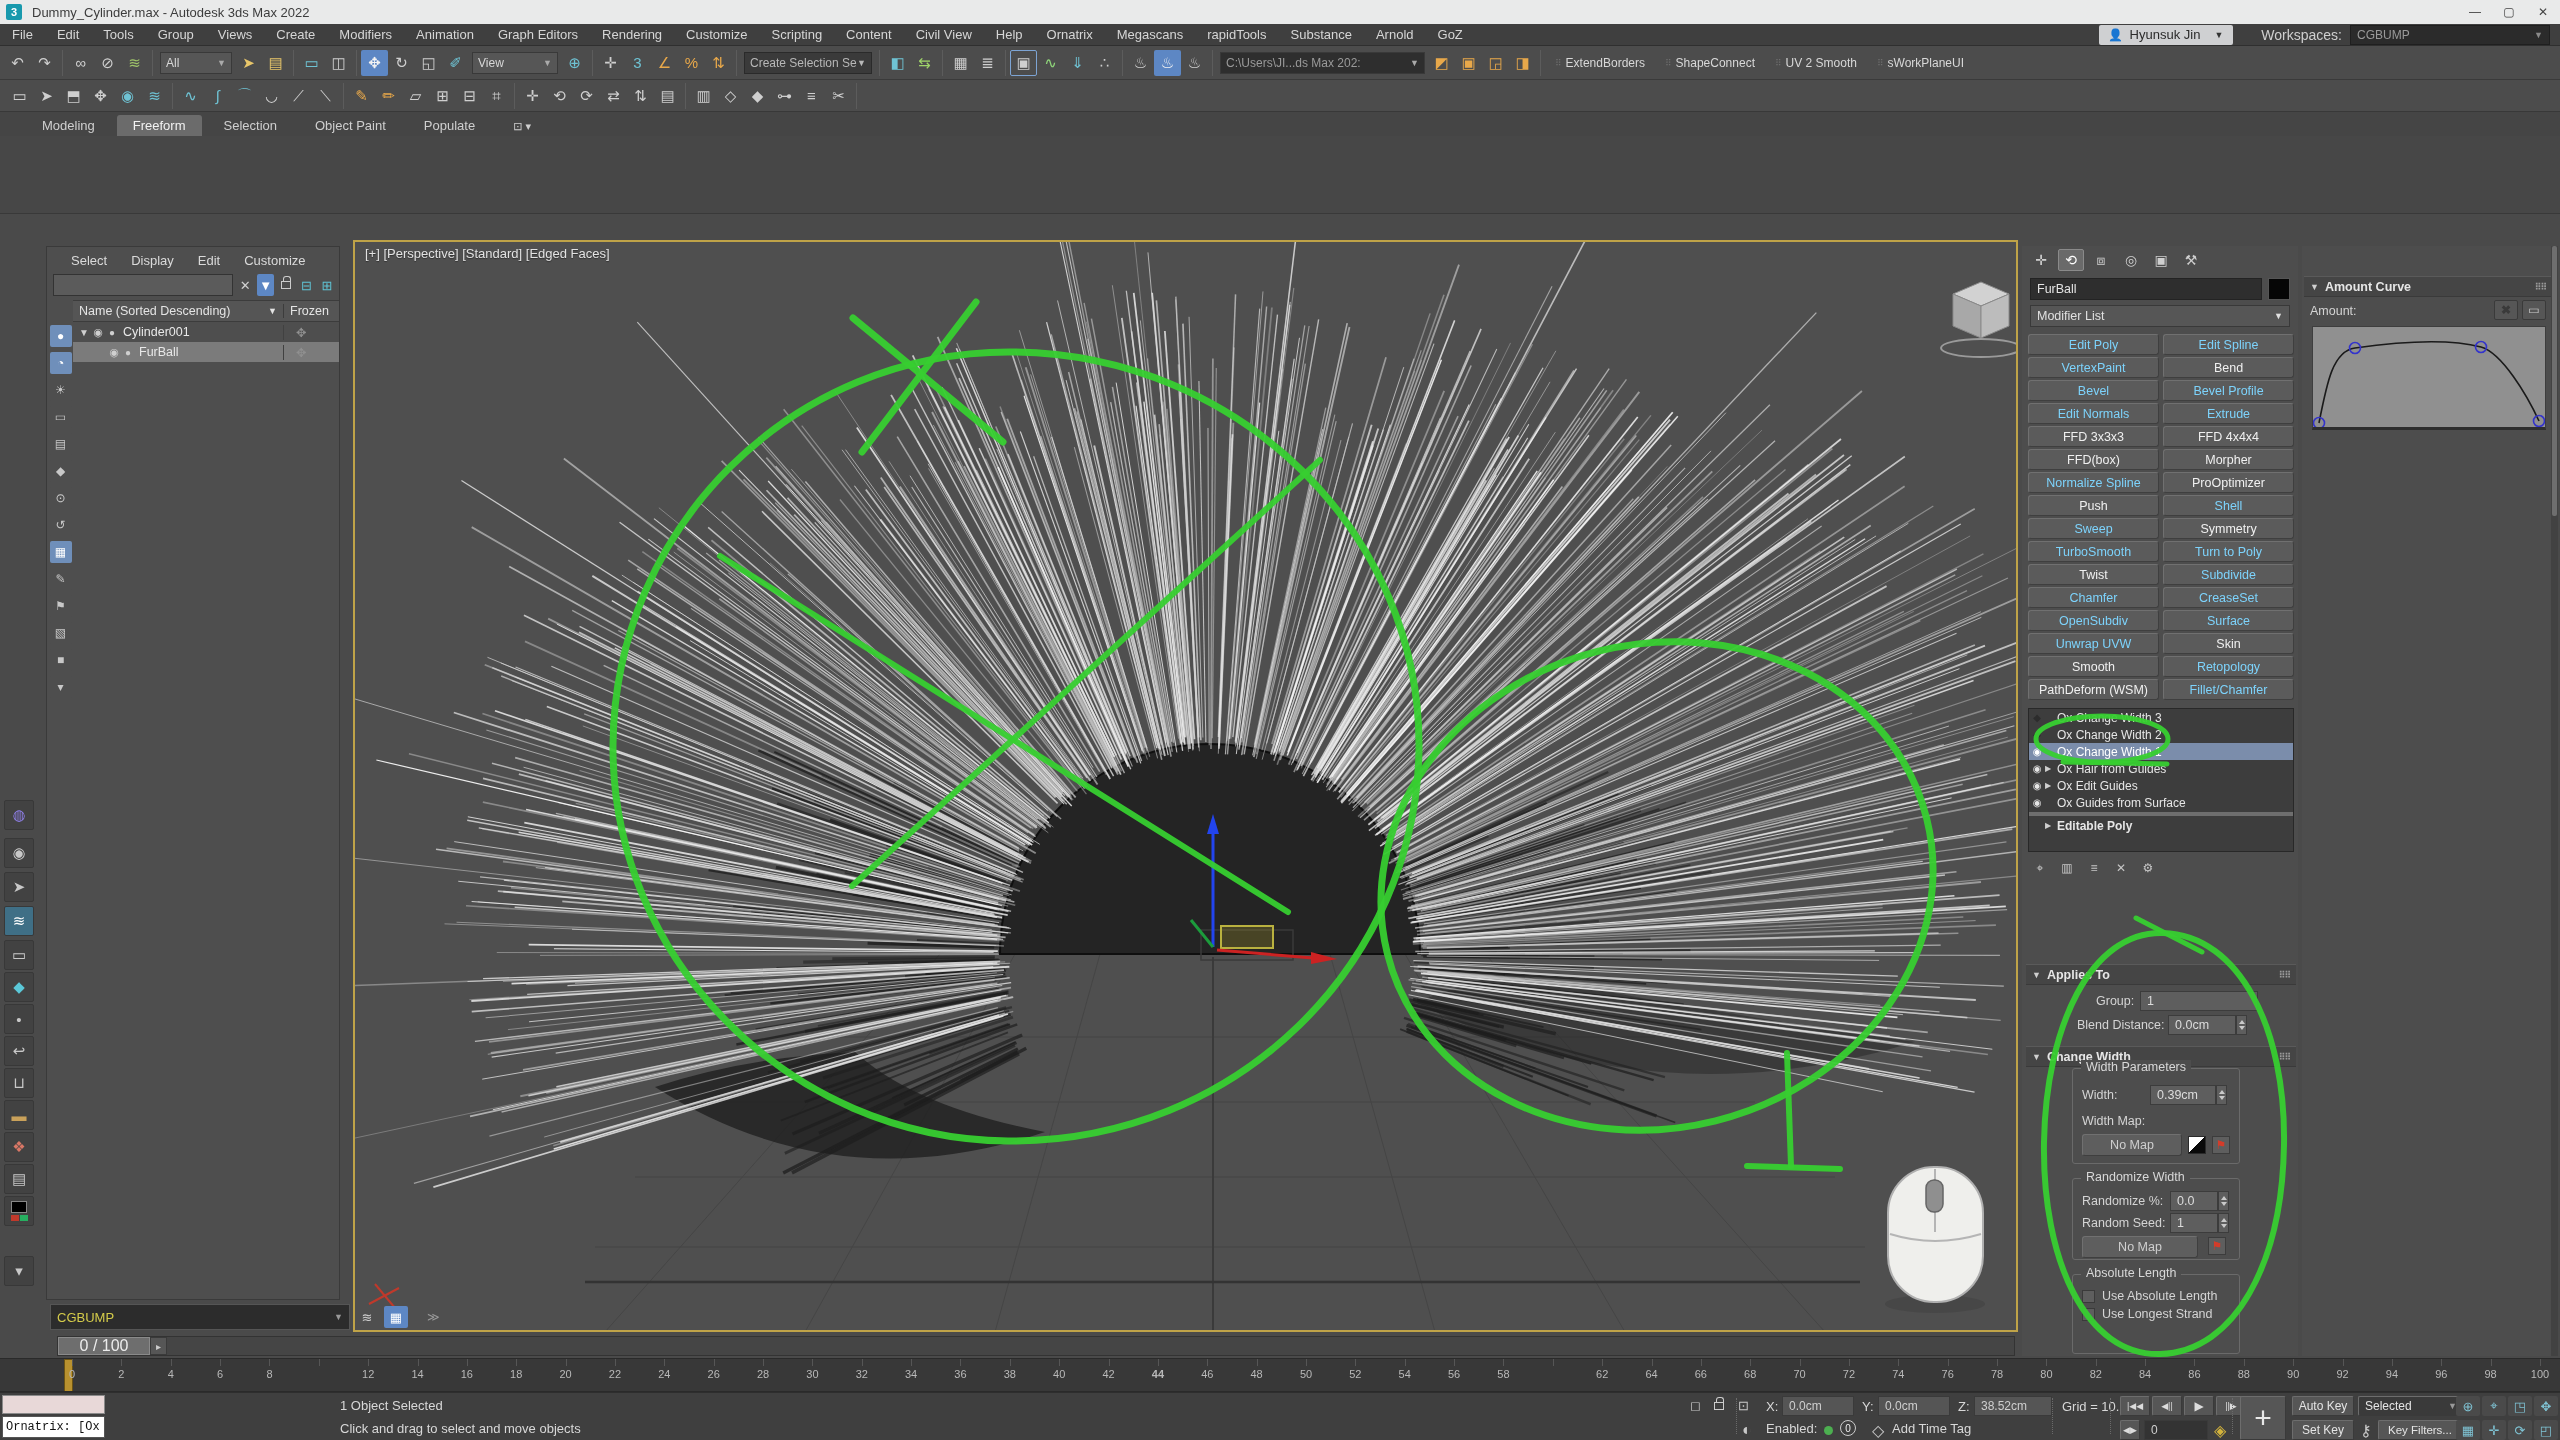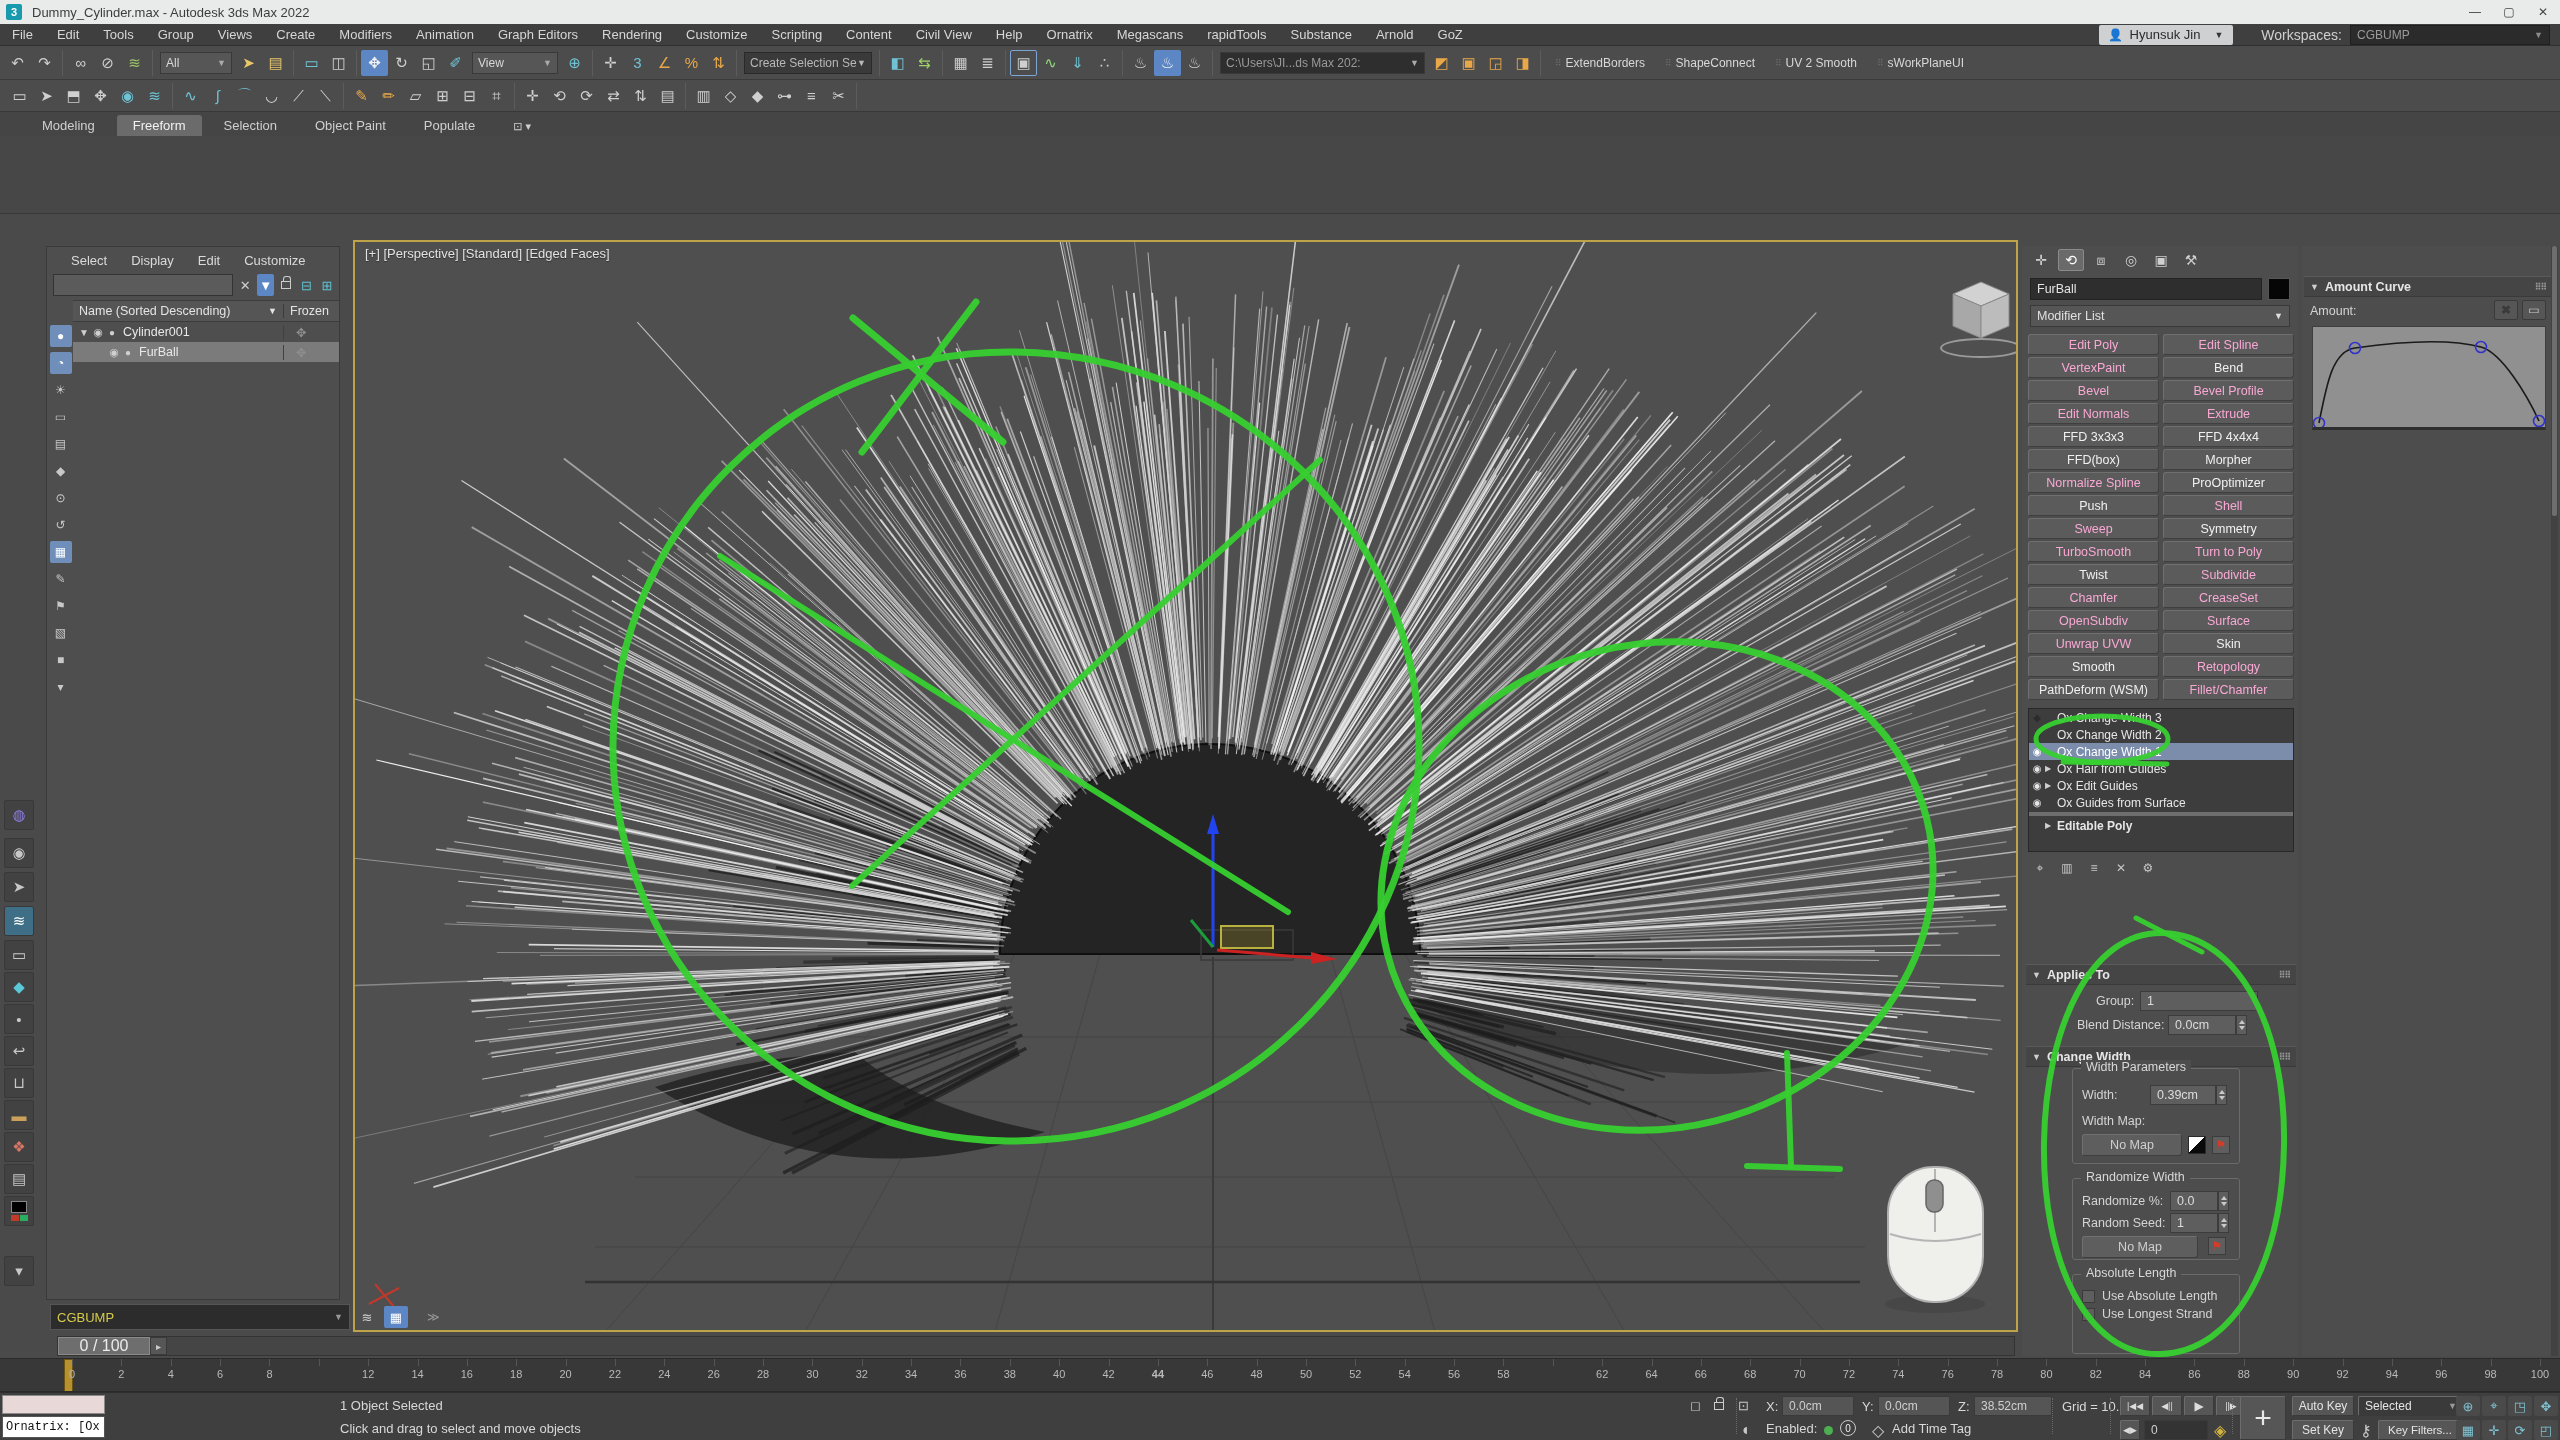--- a/index.html
+++ b/index.html
@@ -68,21 +68,21 @@
   #cpanel2{left:2302px;top:246px;width:254px;height:1110px;background:#4d4d4d;}
   #cptabs{display:flex;gap:4px;padding:3px 0 3px 6px;}
   .cptab{width:26px;height:22px;display:flex;align-items:center;justify-content:center;color:#cfcfcf;font-size:14px;border-radius:2px;}
   .cptab.a{background:#6a6a6a;border:1px solid #8a8a8a;color:#fff;}
   #objname{position:absolute;left:8px;top:32px;width:232px;height:22px;background:#2e2e2e;border:1px solid #232323;color:#e4e4e4;font-size:12.5px;display:flex;align-items:center;padding-left:6px;}
   #objswatch{position:absolute;left:246px;top:32px;width:22px;height:22px;background:#060606;border:1px solid #555;}
   #modlist{position:absolute;left:8px;top:59px;width:260px;height:22px;background:#565656;border:1px solid #393939;color:#e0e0e0;font-size:12.5px;display:flex;align-items:center;padding:0 6px;}
   #modlist .arr{margin-left:auto;font-size:9px;}
   #modgrid{position:absolute;left:6px;top:88px;width:266px;display:grid;grid-template-columns:1fr 1fr;gap:2px 4px;}
   .mbtn{height:21px;background:#5b5b5b;border-top:1px solid #707070;border-left:1px solid #707070;border-right:1px solid #3f3f3f;border-bottom:1px solid #3f3f3f;border-radius:3px;display:flex;align-items:center;justify-content:center;font-size:12.5px;color:#f0f0f0;}
-  .mbtn.dis{color:#f9a8d4;}
+  .mbtn.dis{color:#7dd3fc;}
   #stack{position:absolute;left:6px;top:462px;width:266px;height:144px;background:#3d3d3d;border:1px solid #282828;}
   .strow{display:flex;align-items:center;height:17px;font-size:12px;color:#e6e6e6;}
   .strow.sel{background:#7b8dab;color:#fff;}
   .strow .led{width:16px;text-align:center;font-size:10px;flex:none;}
   .strow .ar{width:12px;font-size:8px;color:#cfcfcf;flex:none;}
   .stsep{height:4px;background:#6e6e6e;margin:1px 0;}
   #stacktools{position:absolute;left:6px;top:612px;display:flex;gap:3px;}
   .stic{width:24px;height:20px;display:flex;align-items:center;justify-content:center;color:#c6c6c6;font-size:12px;background:#4d4d4d;border-radius:2px;}
   .rhead{position:absolute;left:4px;width:270px;height:21px;background:#454545;border-top:1px solid #5a5a5a;border-bottom:1px solid #3a3a3a;display:flex;align-items:center;color:#e6e6e6;font-size:12.5px;font-weight:bold;}
   .rhead .tri{font-size:9px;margin:0 6px;color:#cfcfcf;}

